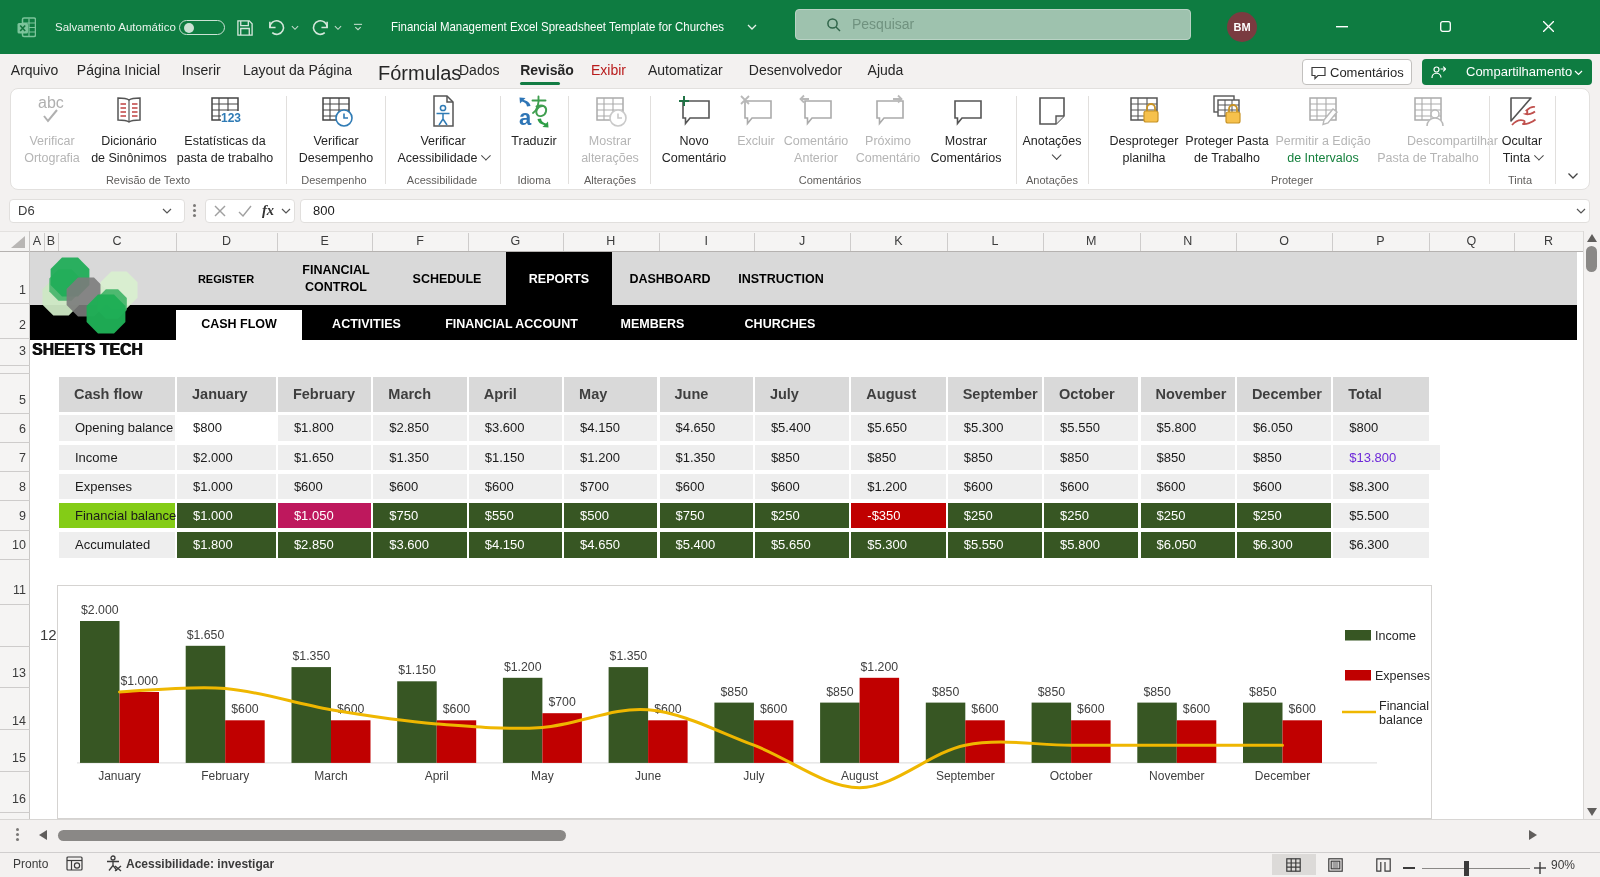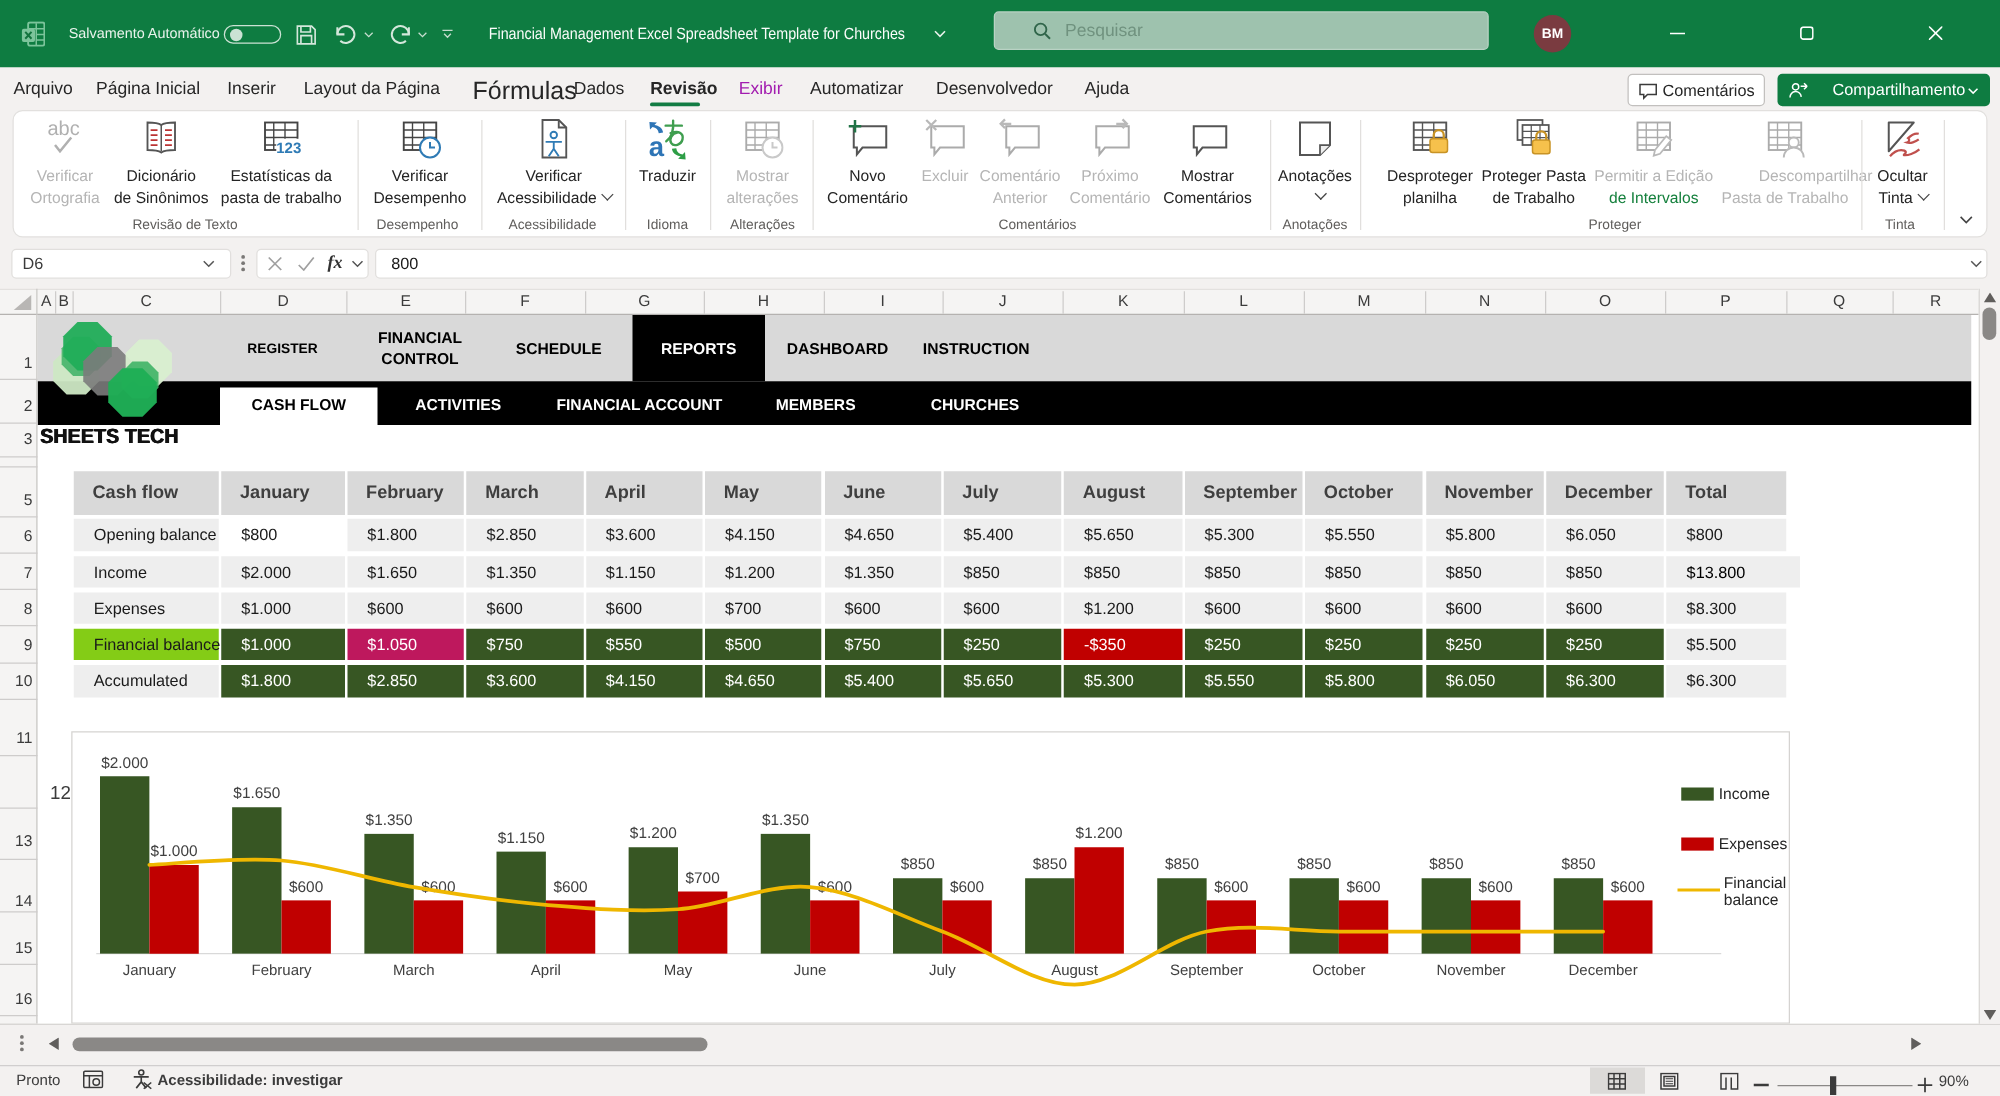--- a/index.html
+++ b/index.html
@@ -63,21 +63,21 @@
     </svg>
 </div>
 <div style="position:absolute;left:0;top:54px;width:1600px;height:34px;background:#f3f1f0;"></div>
 <div style="position:absolute;left:10.8px;top:62px;font-size:14px;color:#262626;">Arquivo</div>
 <div style="position:absolute;left:76.8px;top:62px;font-size:14px;color:#262626;">Página Inicial</div>
 <div style="position:absolute;left:181.8px;top:62px;font-size:14px;color:#262626;">Inserir</div>
 <div style="position:absolute;left:243px;top:62px;font-size:14px;color:#262626;">Layout da Página</div>
 <div style="position:absolute;left:378px;top:62px;font-size:20px;color:#262626;">Fórmulas</div>
 <div style="position:absolute;left:459px;top:62px;font-size:14px;color:#262626;">Dados</div>
 <div style="position:absolute;left:520.2px;top:62px;font-size:14px;color:#262626;font-weight:bold;">Revisão</div>
-<div style="position:absolute;left:591px;top:62px;font-size:14px;color:#a21caf;text-align:right;">Exibir</div>
+<div style="position:absolute;left:591px;top:62px;font-size:14px;color:#b91c1c;text-align:right;">Exibir</div>
 <div style="position:absolute;left:648px;top:62px;font-size:14px;color:#262626;">Automatizar</div>
 <div style="position:absolute;left:748.8px;top:62px;font-size:14px;color:#262626;">Desenvolvedor</div>
 <div style="position:absolute;left:867.6px;top:62px;font-size:14px;color:#262626;">Ajuda</div>
 <div style="position:absolute;left:520px;top:82px;width:40px;height:3px;background:#127c43;border-radius:2px;"></div>
 <div style="position:absolute;left:1302px;top:59px;width:110px;height:26px;border:1px solid #c2c0be;border-radius:4px;background:#fff;">
  <svg style="position:absolute;left:8px;top:6px" width="15" height="14" viewBox="0 0 15 14" fill="none" stroke="#3b3b3b" stroke-width="1.2">
       <path d="M1 1.5 h13 v8 h-7 l-3 3 v-3 h-3 z"></path>
     </svg>
  <div style="position:absolute;left:27px;top:4.5px;font-size:13px;color:#262626;">Comentários</div>
 </div>
@@ -377,21 +377,21 @@
 <div style="position:absolute;left:373.3px;top:444.5px;width:93.4px;height:25.8px;background:#eeeeee;color:#1a1a1a;font-size:13px;padding-left:16px;line-height:25.8px;white-space:nowrap;">$1.350</div>
 <div style="position:absolute;left:468.7px;top:444.5px;width:93.4px;height:25.8px;background:#eeeeee;color:#1a1a1a;font-size:13px;padding-left:16px;line-height:25.8px;white-space:nowrap;">$1.150</div>
 <div style="position:absolute;left:564.1px;top:444.5px;width:93.4px;height:25.8px;background:#eeeeee;color:#1a1a1a;font-size:13px;padding-left:16px;line-height:25.8px;white-space:nowrap;">$1.200</div>
 <div style="position:absolute;left:659.5px;top:444.5px;width:93.4px;height:25.8px;background:#eeeeee;color:#1a1a1a;font-size:13px;padding-left:16px;line-height:25.8px;white-space:nowrap;">$1.350</div>
 <div style="position:absolute;left:754.9px;top:444.5px;width:94.4px;height:25.8px;background:#eeeeee;color:#1a1a1a;font-size:13px;padding-left:16px;line-height:25.8px;white-space:nowrap;">$850</div>
 <div style="position:absolute;left:851.3px;top:444.5px;width:94.4px;height:25.8px;background:#eeeeee;color:#1a1a1a;font-size:13px;padding-left:16px;line-height:25.8px;white-space:nowrap;">$850</div>
 <div style="position:absolute;left:947.7px;top:444.5px;width:94.4px;height:25.8px;background:#eeeeee;color:#1a1a1a;font-size:13px;padding-left:16px;line-height:25.8px;white-space:nowrap;">$850</div>
 <div style="position:absolute;left:1044.1px;top:444.5px;width:94.4px;height:25.8px;background:#eeeeee;color:#1a1a1a;font-size:13px;padding-left:16px;line-height:25.8px;white-space:nowrap;">$850</div>
 <div style="position:absolute;left:1140.5px;top:444.5px;width:94.4px;height:25.8px;background:#eeeeee;color:#1a1a1a;font-size:13px;padding-left:16px;line-height:25.8px;white-space:nowrap;">$850</div>
 <div style="position:absolute;left:1236.9px;top:444.5px;width:94.4px;height:25.8px;background:#eeeeee;color:#1a1a1a;font-size:13px;padding-left:16px;line-height:25.8px;white-space:nowrap;">$850</div>
-<div style="position:absolute;left:1333.3px;top:444.5px;width:107px;height:25.8px;background:#eeeeee;color:#000000;font-size:13px;padding-left:16px;line-height:25.8px;white-space:nowrap;">$13.800</div>
+<div style="position:absolute;left:1333.3px;top:444.5px;width:107px;height:25.8px;background:#eeeeee;color:#6d28d9;font-size:13px;padding-left:16px;line-height:25.8px;white-space:nowrap;">$13.800</div>
 <div style="position:absolute;left:59.0px;top:473.5px;width:116.0px;height:25.9px;background:#eeeeee;color:#1a1a1a;font-size:13px;padding-left:16px;line-height:25.9px;white-space:nowrap;">Expenses</div>
 <div style="position:absolute;left:177.0px;top:473.5px;width:98.9px;height:25.9px;background:#eeeeee;color:#1a1a1a;font-size:13px;padding-left:16px;line-height:25.9px;white-space:nowrap;">$1.000</div>
 <div style="position:absolute;left:277.9px;top:473.5px;width:93.4px;height:25.9px;background:#eeeeee;color:#1a1a1a;font-size:13px;padding-left:16px;line-height:25.9px;white-space:nowrap;">$600</div>
 <div style="position:absolute;left:373.3px;top:473.5px;width:93.4px;height:25.9px;background:#eeeeee;color:#1a1a1a;font-size:13px;padding-left:16px;line-height:25.9px;white-space:nowrap;">$600</div>
 <div style="position:absolute;left:468.7px;top:473.5px;width:93.4px;height:25.9px;background:#eeeeee;color:#1a1a1a;font-size:13px;padding-left:16px;line-height:25.9px;white-space:nowrap;">$600</div>
 <div style="position:absolute;left:564.1px;top:473.5px;width:93.4px;height:25.9px;background:#eeeeee;color:#1a1a1a;font-size:13px;padding-left:16px;line-height:25.9px;white-space:nowrap;">$700</div>
 <div style="position:absolute;left:659.5px;top:473.5px;width:93.4px;height:25.9px;background:#eeeeee;color:#1a1a1a;font-size:13px;padding-left:16px;line-height:25.9px;white-space:nowrap;">$600</div>
 <div style="position:absolute;left:754.9px;top:473.5px;width:94.4px;height:25.9px;background:#eeeeee;color:#1a1a1a;font-size:13px;padding-left:16px;line-height:25.9px;white-space:nowrap;">$600</div>
 <div style="position:absolute;left:851.3px;top:473.5px;width:94.4px;height:25.9px;background:#eeeeee;color:#1a1a1a;font-size:13px;padding-left:16px;line-height:25.9px;white-space:nowrap;">$1.200</div>
 <div style="position:absolute;left:947.7px;top:473.5px;width:94.4px;height:25.9px;background:#eeeeee;color:#1a1a1a;font-size:13px;padding-left:16px;line-height:25.9px;white-space:nowrap;">$600</div>

